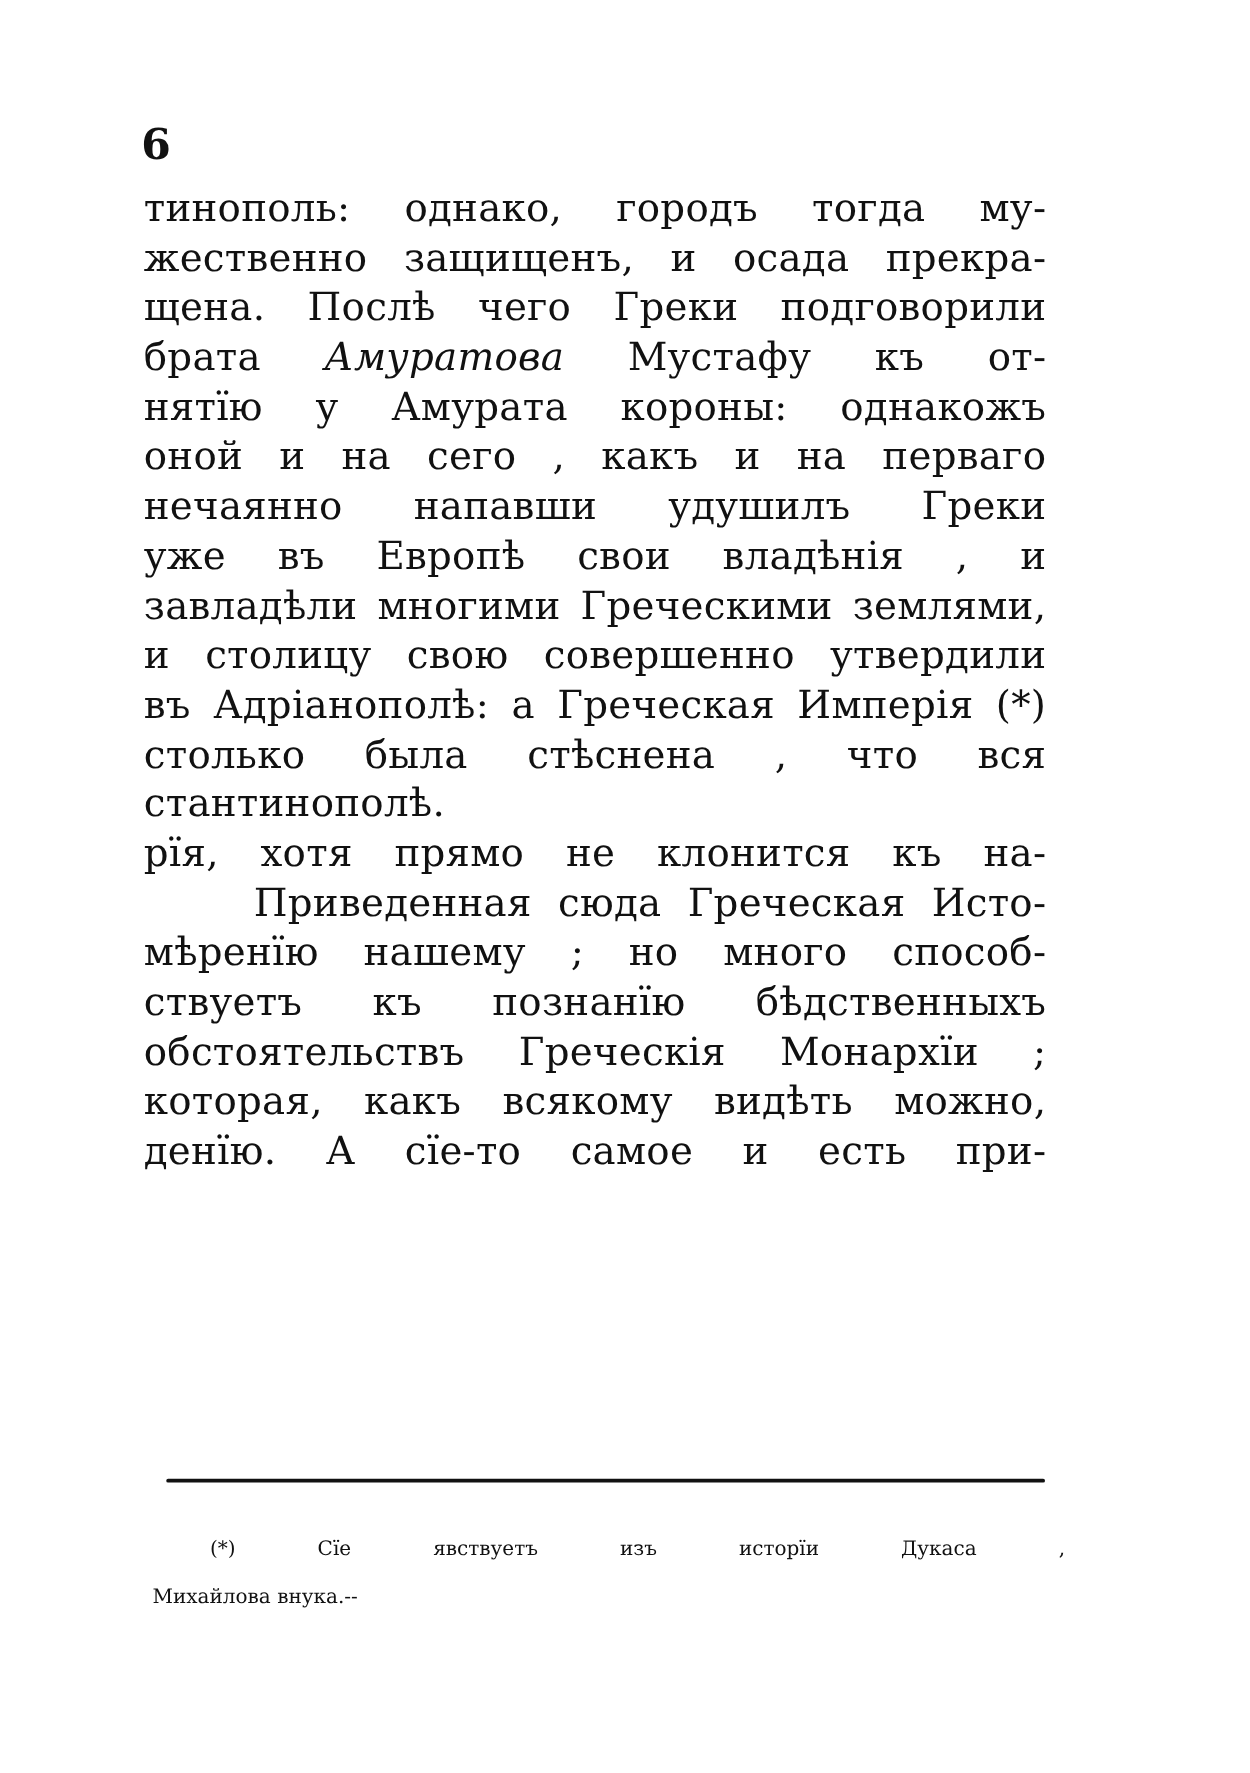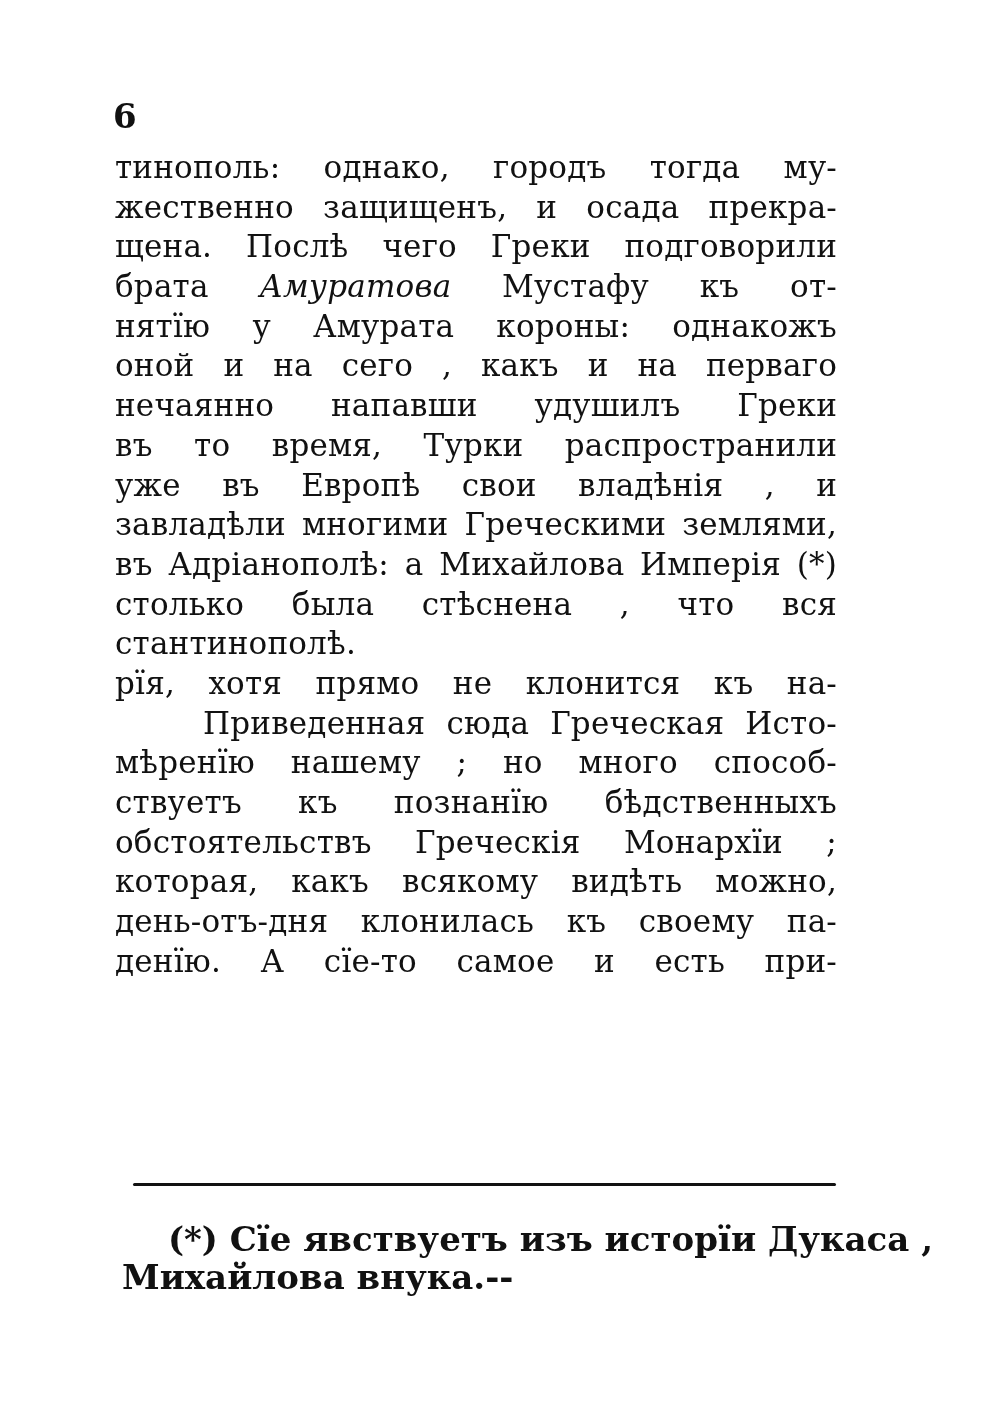--- a/index.html
+++ b/index.html
@@ -56,24 +56,24 @@
       background: #111111;
       border-radius: 2px;
     }
     .footnote {
       position: absolute;
       left: 122px;
       top: 1220px;
       width: 730px;
     }
     .fn-line {
-      font-size: 34px;
+      font-size: 16px;
       line-height: 38px;
       white-space: nowrap;
-      font-weight: bold;
+      font-weight: normal;
     }
     .fn-line.first {
       padding-left: 46px;
       text-align: justify;
       text-align-last: justify;
     }
   </style>
 </head>
 <body>
 
@@ -81,35 +81,34 @@
 
 <div class="body-text">
   <div>
     <div class="line">тинополь: однако, городъ тогда му-</div>
     <div class="line">жественно защищенъ, и осада прекра-</div>
     <div class="line">щена. Послѣ чего Греки подговорили</div>
     <div class="line"><span>брата </span><span class="italic">Амуратова</span><span> Мустафу къ от-</span></div>
     <div class="line">нятїю у Амурата короны: однакожъ</div>
     <div class="line">оной и на сего , какъ и на перваго</div>
     <div class="line">нечаянно напавши удушилъ Греки</div>
-    <div class="line">въ то время, Турки распространили</div>
     <div class="line">уже въ Европѣ свои владѣнія , и</div>
     <div class="line">завладѣли многими Греческими землями,</div>
-    <div class="line">въ Адріанополѣ: а Михайлова Имперія (*)</div>
+    <div class="line">и столицу свою совершенно утвердили</div>
+    <div class="line">въ Адріанополѣ: а Греческая Имперія (*)</div>
     <div class="line">столько была стѣснена , что вся</div>
     <div class="line last">стантинополѣ.</div>
   </div>
   <div>
     <div class="line">рїя, хотя прямо не клонится къ на-</div>
     <div class="line indent">Приведенная сюда Греческая Исто-</div>
     <div class="line">мѣренїю нашему ; но много способ-</div>
     <div class="line">ствуетъ къ познанїю бѣдственныхъ</div>
     <div class="line">обстоятельствъ Греческія Монархїи ;</div>
     <div class="line">которая, какъ всякому видѣть можно,</div>
-    <div class="line">день-отъ-дня клонилась къ своему па-</div>
     <div class="line">денїю. А сїе-то самое и есть при-</div>
   </div>
 </div>
 
 <div class="rule"></div>
 
 <div class="footnote">
   <div class="fn-line first">(*) Сїе явствуетъ изъ исторїи Дукаса ,</div>
   <div class="fn-line">Михайлова внука.--</div>
 </div>

